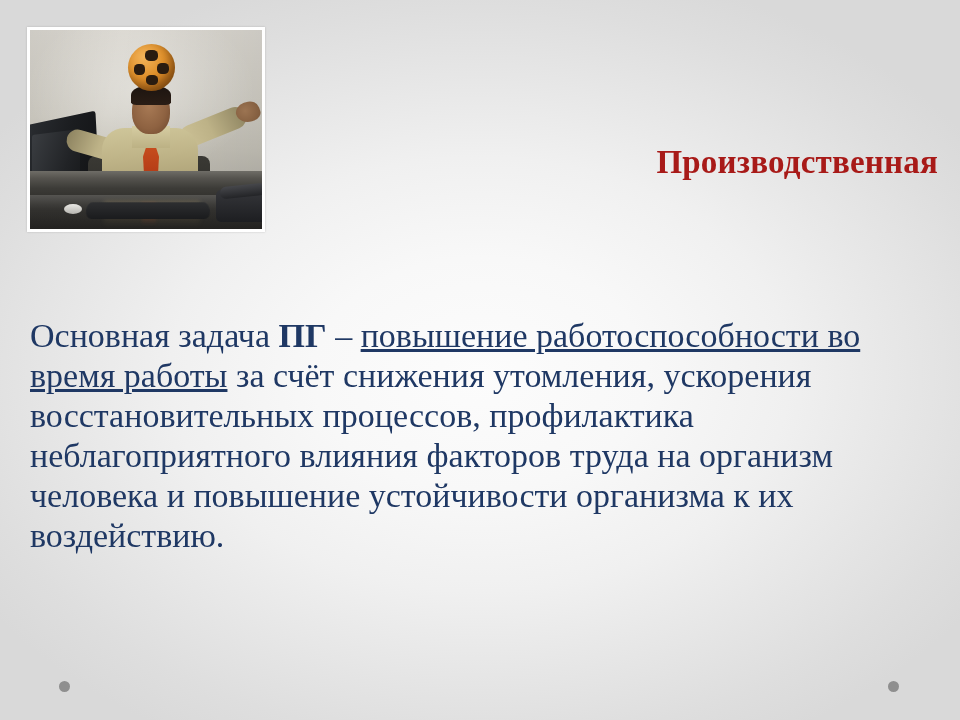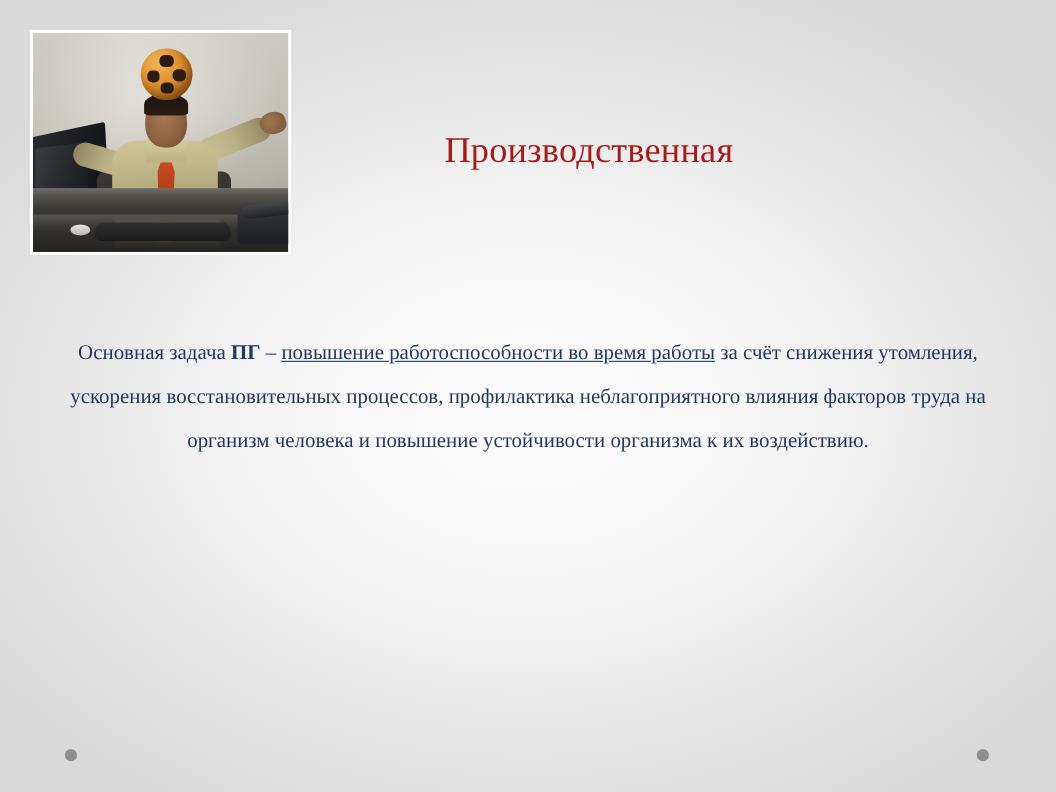--- a/index.html
+++ b/index.html
@@ -219,40 +219,39 @@
     left: 112px; bottom: 4px;
     width: 14px; height: 22px;
     background: linear-gradient(180deg, rgba(190,70,25,0.45) 0%, rgba(190,70,25,0) 100%);
     filter: blur(1.5px);
   }
 
   
   .title {
     position: absolute;
     left: 404px;
-    top: 114px;
+    top: 139px;
     width: 534px;
-    text-align: left;
+    text-align: right;
     color: #a81a18;
-    font-weight: normal;
+    font-weight: bold;
     font-size: 33px;
     line-height: 46px;
     letter-spacing: 0.2px;
   }
   .title .tline { display: block; }
 
   
   .body-text {
     position: absolute;
     left: 30px;
     top: 282px;
     width: 900px;
-    text-align: center;
     color: #1f3864;
-    font-size: 19px;
+    font-size: 34px;
     line-height: 40px;
   }
   .body-text b { font-weight: bold; }
   .body-text u {
     text-decoration: underline;
     text-underline-offset: 2px;
   }
 
   
   .dot {

